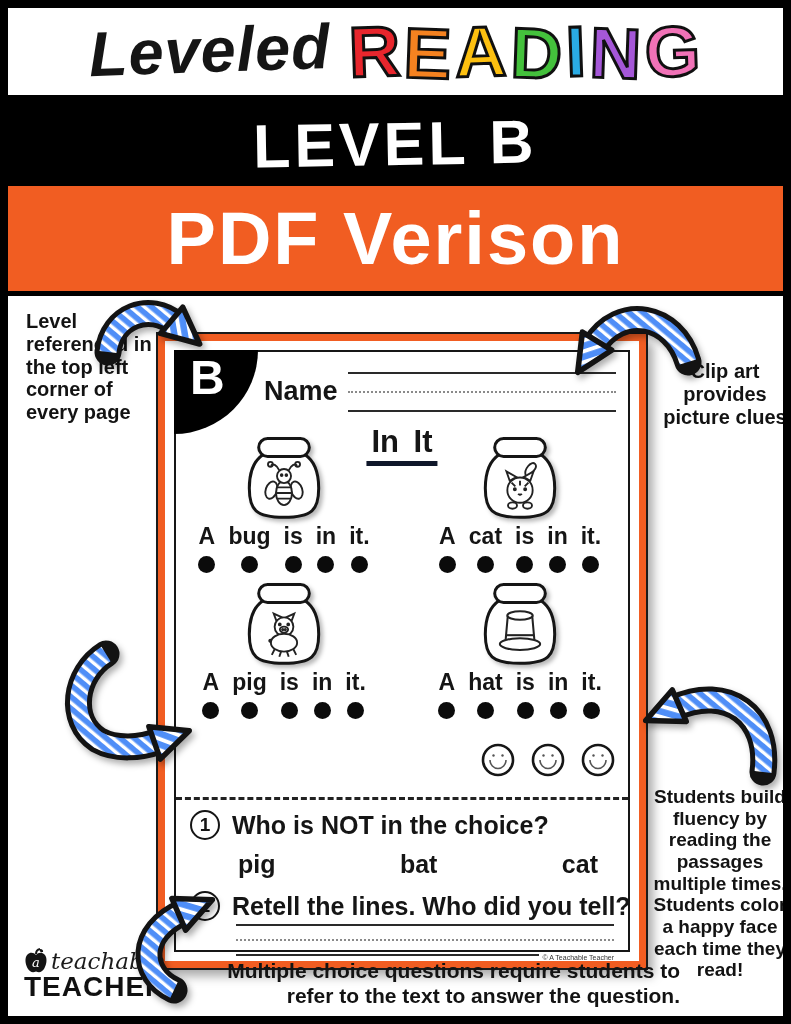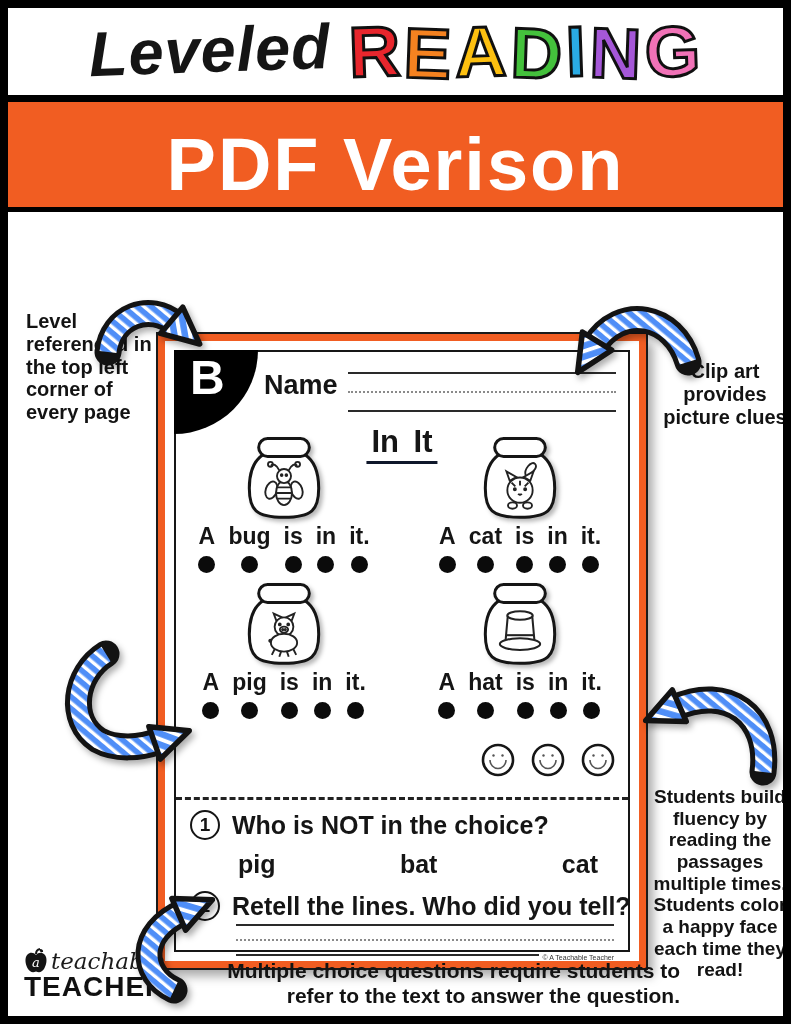--- a/index.html
+++ b/index.html
@@ -10,21 +10,21 @@
   
   .band-white{height:87px;border-bottom:7px solid #000;display:flex;align-items:center;justify-content:center;gap:16px;background:#fff;}
   .leveled{font-size:63px;font-weight:700;font-style:italic;letter-spacing:1px;transform:rotate(-2deg);padding-bottom:4px;}
   .reading{display:flex;align-items:center;}
   .reading span{font-size:71px;font-weight:800;line-height:1;padding:0 2px;
                 -webkit-text-stroke:3px #101010;}
   .reading span:nth-child(odd){transform:rotate(-2deg);}
   .reading span:nth-child(even){transform:rotate(2deg) translateY(2px);}
   .band-black{height:84px;background:#000;display:flex;align-items:center;justify-content:center;}
   .level-line{color:#fff;font-size:61px;font-weight:800;letter-spacing:4px;transform:rotate(-1deg);}
-  .band-orange{height:105px;border-bottom:5px solid #000;display:flex;align-items:flex-end;justify-content:center;}
+  .band-orange{height:105px;border-bottom:5px solid #000;display:flex;align-items:center;justify-content:center;}
   .pdf-line{color:#fff;font-size:74px;font-weight:800;letter-spacing:2px;}
 
   
   .note{position:absolute;font-weight:700;color:#131313;z-index:4;line-height:1.14;}
   .note-top-left{left:18px;top:302px;width:132px;font-size:20px;text-align:left;}
   .note-top-right{left:652px;top:352px;width:130px;font-size:20px;text-align:center;}
   .note-mid-left{left:16px;top:532px;width:134px;font-size:20px;text-align:left;}
   .note-right{left:638px;top:778px;width:148px;font-size:19px;text-align:center;}
   .note-bottom{left:172px;top:950px;width:500px;font-size:21px;text-align:right;line-height:1.2;}
 
@@ -34,27 +34,27 @@
   .tailS{fill:none;stroke:url(#bstripe);stroke-width:17;stroke-linecap:butt;}
 
   
   .ws-frame{position:absolute;left:150px;top:326px;width:488px;height:634px;box-sizing:border-box;
             border:7px solid #f15d22;outline:2px solid #1a1a1a;background:#fff;
             box-shadow:7px 8px 10px rgba(0,0,0,.35);z-index:1;}
   .ws-page{position:relative;margin:9px;height:calc(100% - 18px);border:2px solid #161616;box-sizing:border-box;background:#fff;}
   .corner-b{position:absolute;left:-2px;top:-2px;width:84px;height:84px;background:#000;
             border-bottom-right-radius:100% 100%;z-index:3;color:#fff;font-size:48px;font-weight:700;
             padding:2px 0 0 16px;box-sizing:border-box;line-height:1.1;}
-  .name-row{position:absolute;top:20px;left:88px;right:12px;display:flex;align-items:flex-start;gap:10px;z-index:2;}
+  .name-row{position:absolute;top:20px;left:88px;right:12px;display:flex;align-items:center;gap:10px;z-index:2;}
   .name-label{font-size:27px;font-weight:700;line-height:1;padding-bottom:1px;}
   .writing-lines{flex:1;height:40px;display:flex;flex-direction:column;justify-content:space-between;}
   .wl-solid{border-top:2px solid #2a2a2a;height:0;}
   .wl-dot{border-top:2px dotted #8a8a8a;height:0;}
   .ws-title{position:absolute;top:72px;left:50%;transform:translateX(-50%);font-size:31px;font-weight:700;
-            border-bottom:3px solid #0f172a;padding:0 5px 1px;white-space:nowrap;z-index:2;word-spacing:6px;}
+            border-bottom:5px solid #0f172a;padding:0 5px 1px;white-space:nowrap;z-index:2;word-spacing:6px;}
   .panels{position:absolute;top:80px;left:10px;right:10px;display:grid;grid-template-columns:1fr 1fr;
           column-gap:40px;row-gap:5px;justify-items:center;}
   .panel{display:flex;flex-direction:column;align-items:center;}
   .jar{filter:drop-shadow(3px 3px 2px rgba(0,0,0,.28));}
   .sentence{display:flex;gap:13px;margin-top:3px;}
   .word-col{display:flex;flex-direction:column;align-items:center;}
   .word{font-size:23px;font-weight:700;line-height:1;white-space:nowrap;}
   .dot{width:17px;height:17px;border-radius:50%;background:#0b0b0b;margin-top:8px;}
   .smiley-row{position:absolute;right:12px;top:390px;display:flex;gap:14px;z-index:2;}
   .questions{position:absolute;left:0;right:0;top:445px;bottom:0;border-top:3px dashed #222;
@@ -100,20 +100,23 @@
     <span class="reading">
       <span style="color:#e8262d">R</span>
       <span style="color:#f58220">E</span>
       <span style="color:#fdc010">A</span>
       <span style="color:#44c13c">D</span>
       <span style="color:#2aabe4">I</span>
       <span style="color:#a557d8">N</span>
       <span style="color:#f172b7">G</span>
     </span>
   </div>
+  <div class="band-black">
+    <span class="level-line">LEVEL B</span>
+  </div>
   <div class="band-orange" style="background:#f15d22">
     <span class="pdf-line">PDF Verison</span>
   </div>
 
   <div class="note note-top-left">Level referenced in the top left corner of every page</div>
   <div class="note note-top-right">Clip art provides picture clues</div>
   <div class="note note-right">Students build fluency by reading the passages multiple times. Students color a happy face each time they read!</div>
   <div class="note note-bottom">Multiple choice questions require students to refer to the text to answer the question.</div>
 
   <svg class="arrow" style="left:88px;top:284px" width="118" height="88" viewBox="0 0 118 88">

